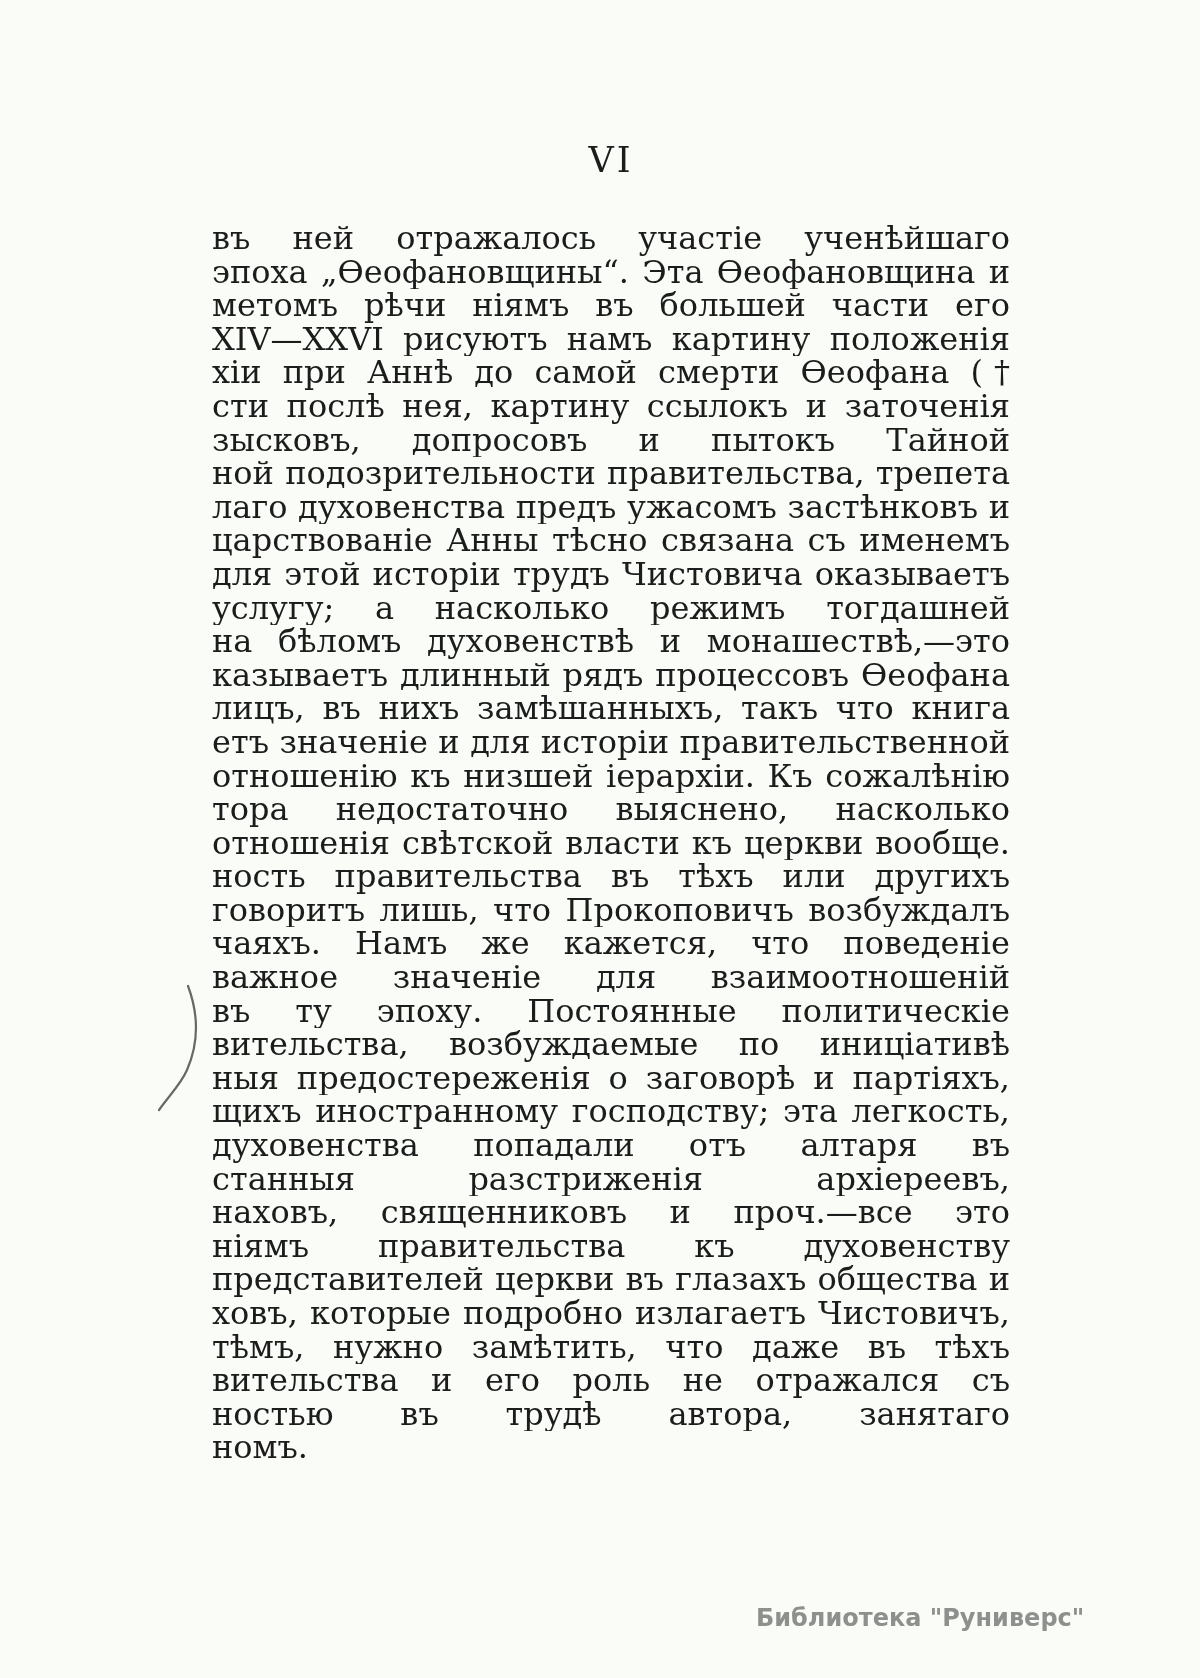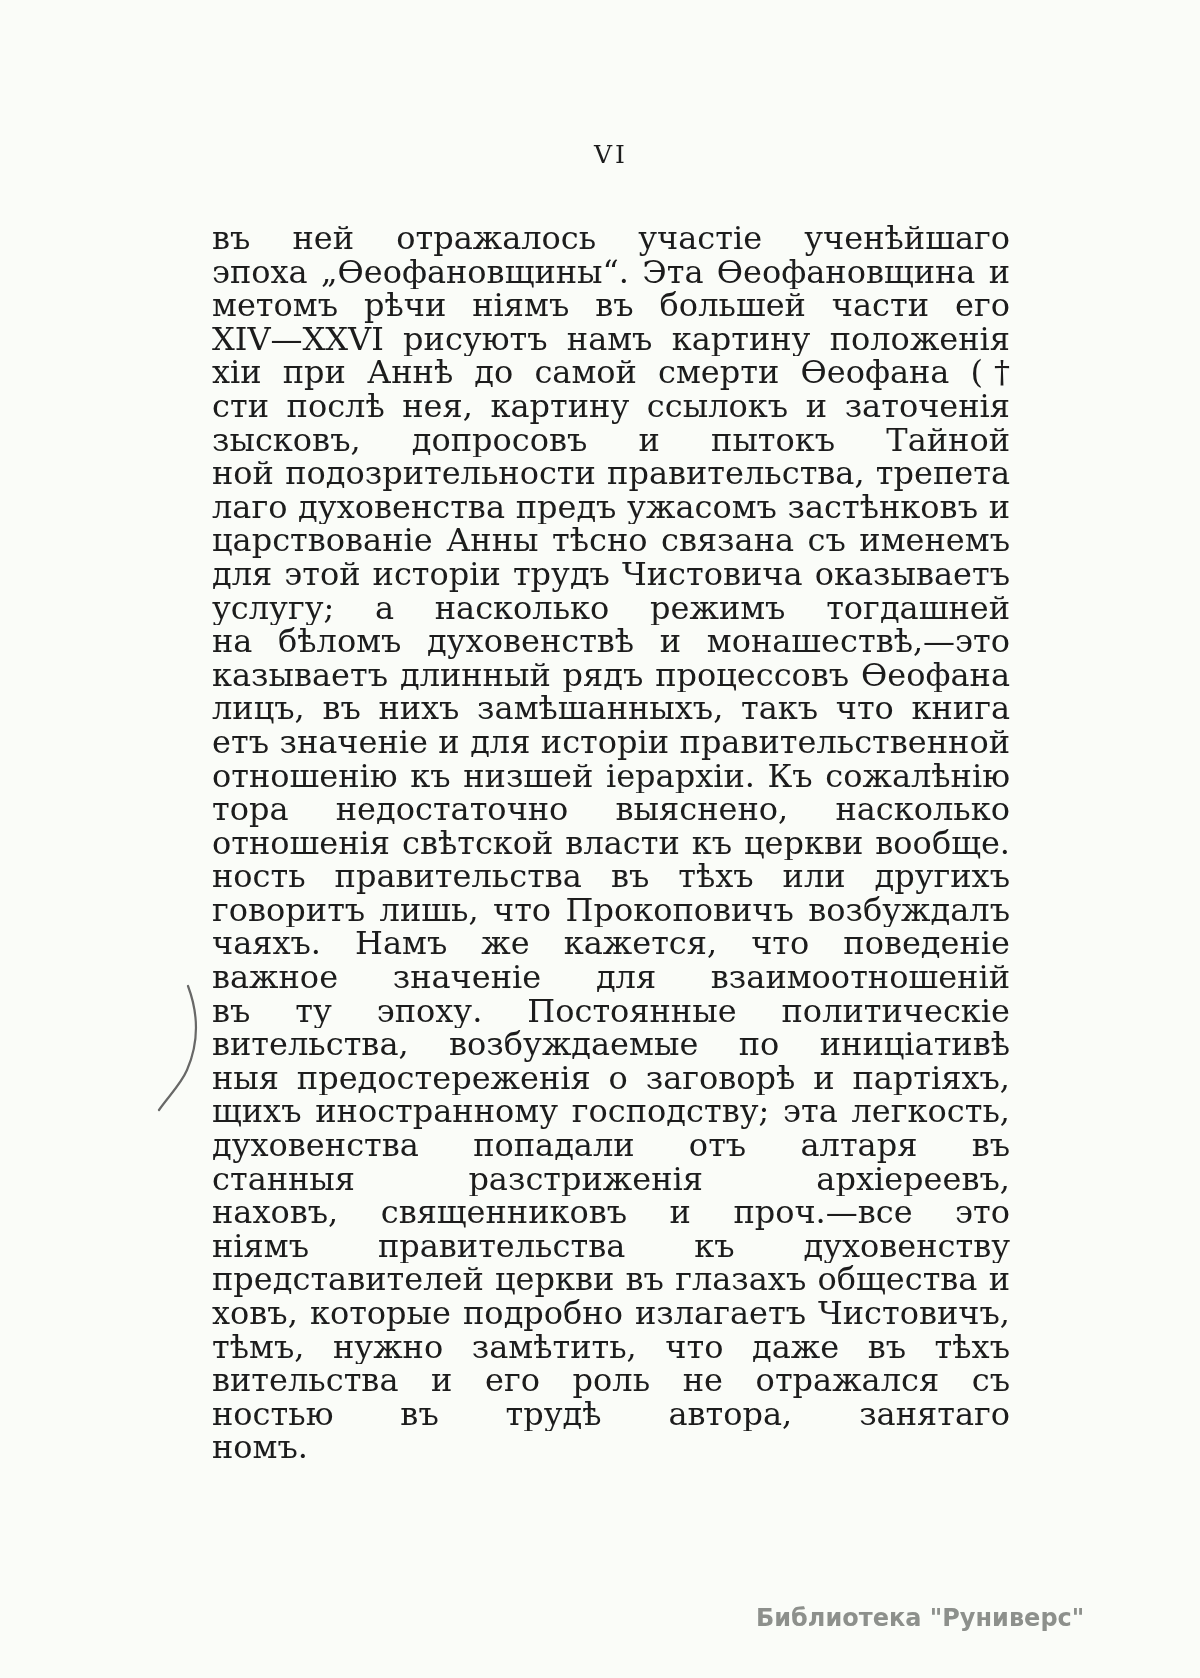--- a/index.html
+++ b/index.html
@@ -20,21 +20,21 @@
     height: 1678px;
     background: var(--background);
     overflow: hidden;
   }
   .page-number {
     position: absolute;
     top: 140px;
     left: 212px;
     width: 798px;
     text-align: center;
-    font-size: 25px;
+    font-size: 35px;
     letter-spacing: 3px;
     color: var(--ink);
   }
   .body-text {
     position: absolute;
     top: 222px;
     left: 212px;
     width: 798px;
     color: var(--ink);
   }

